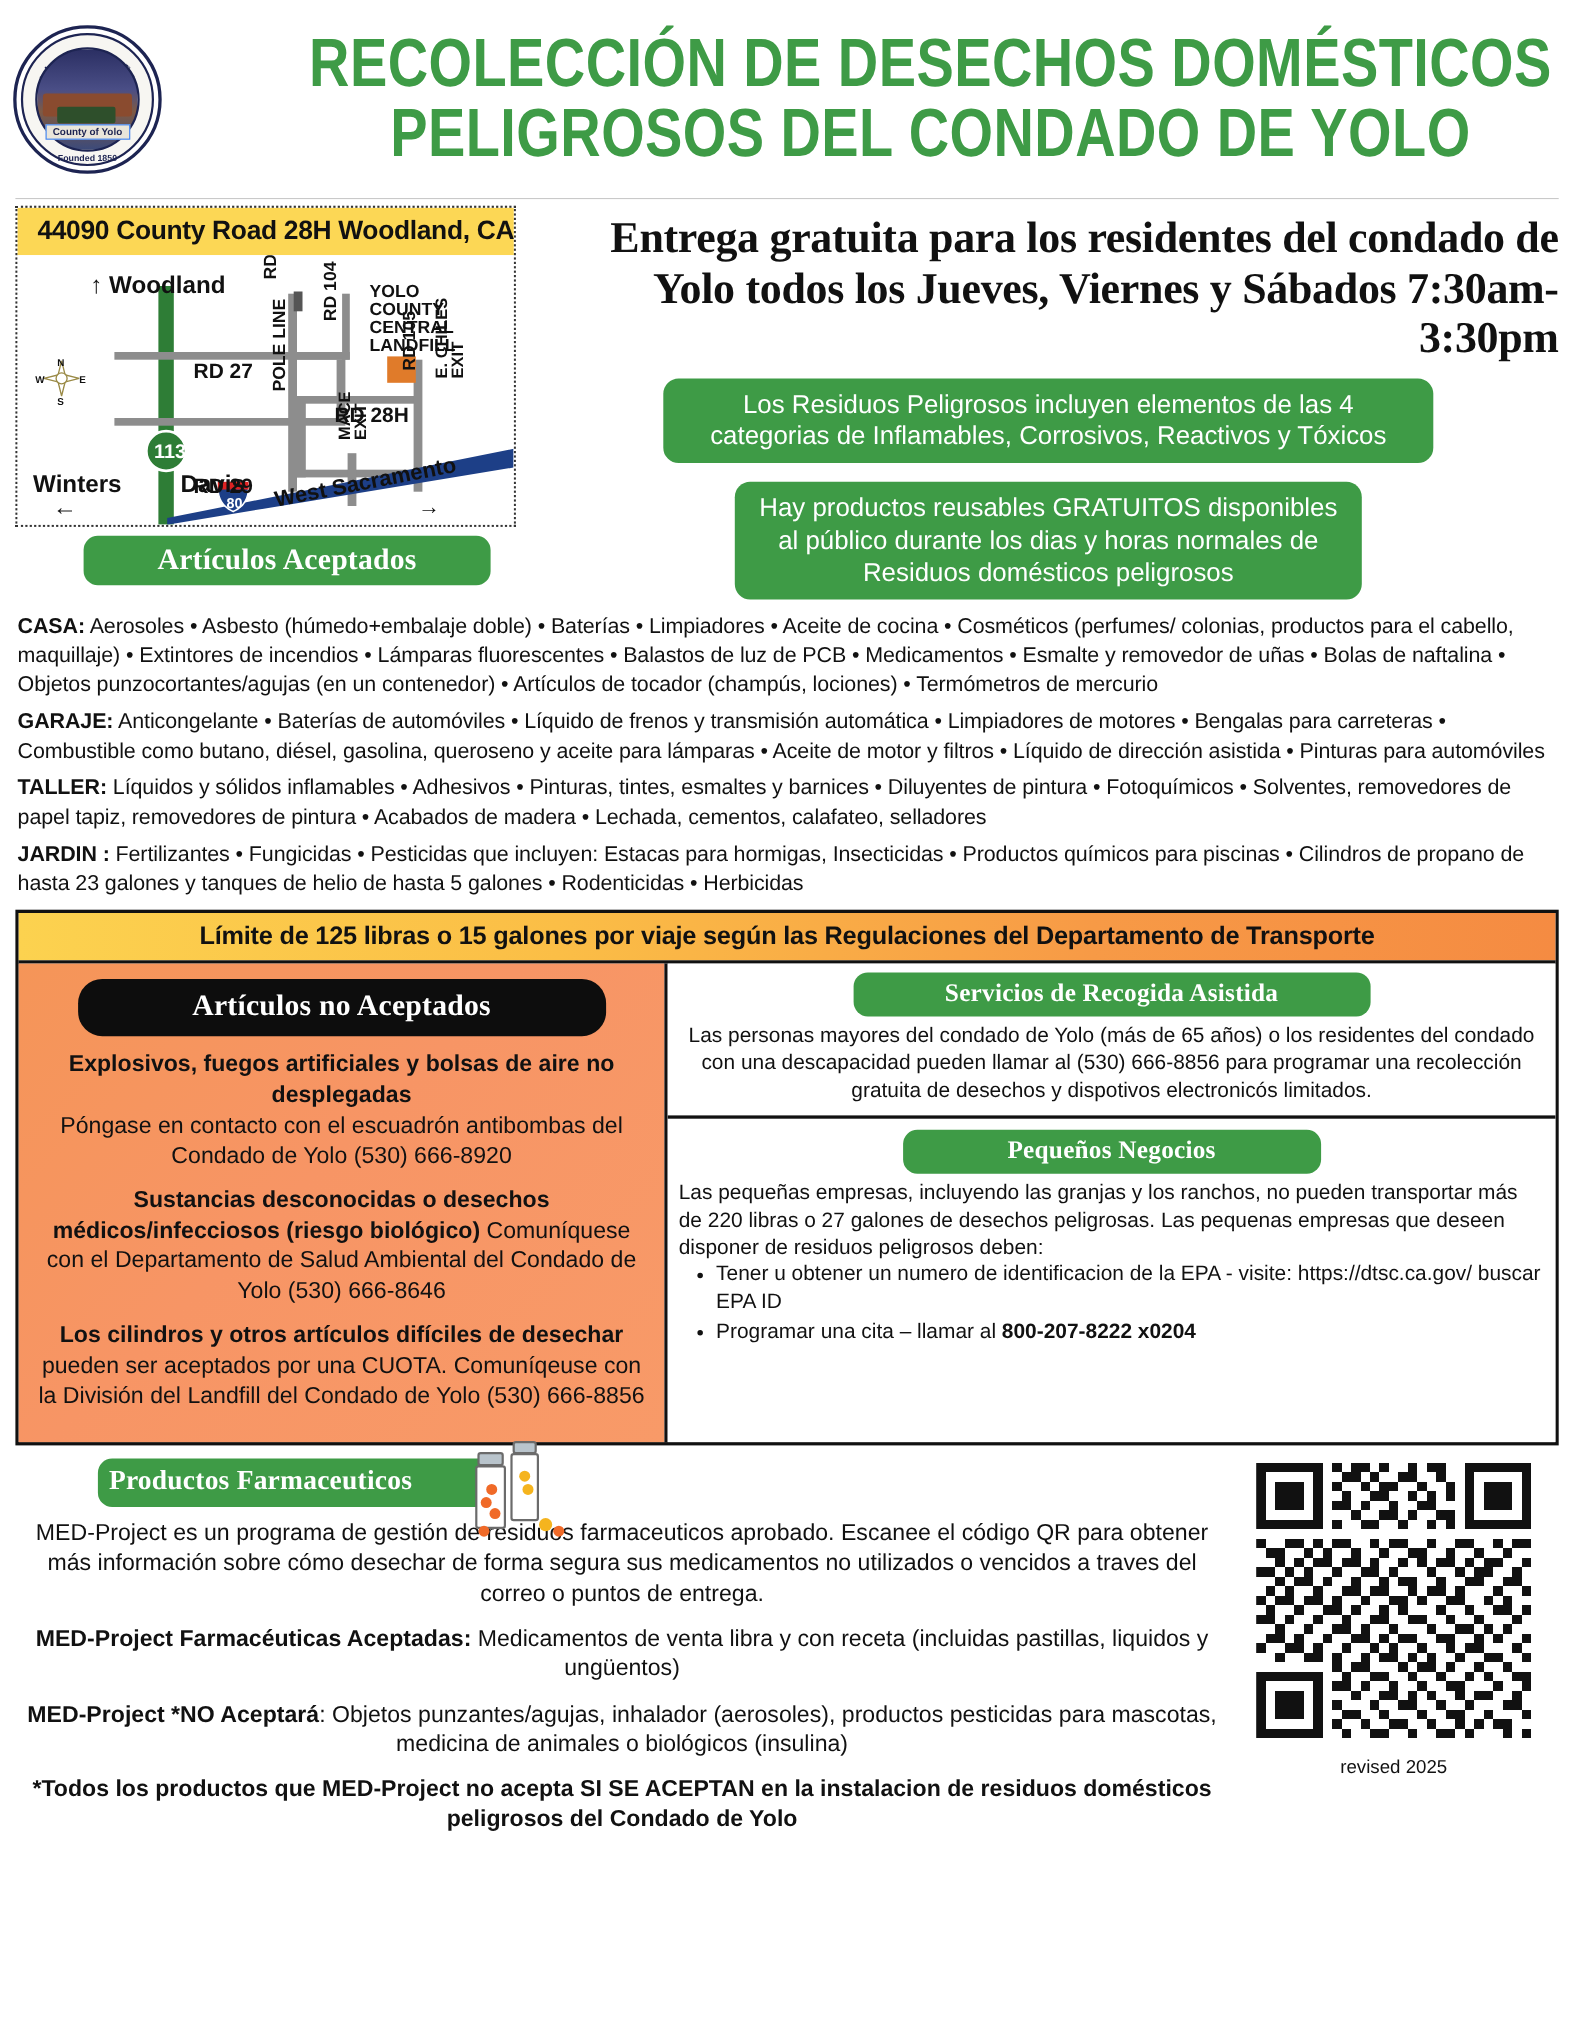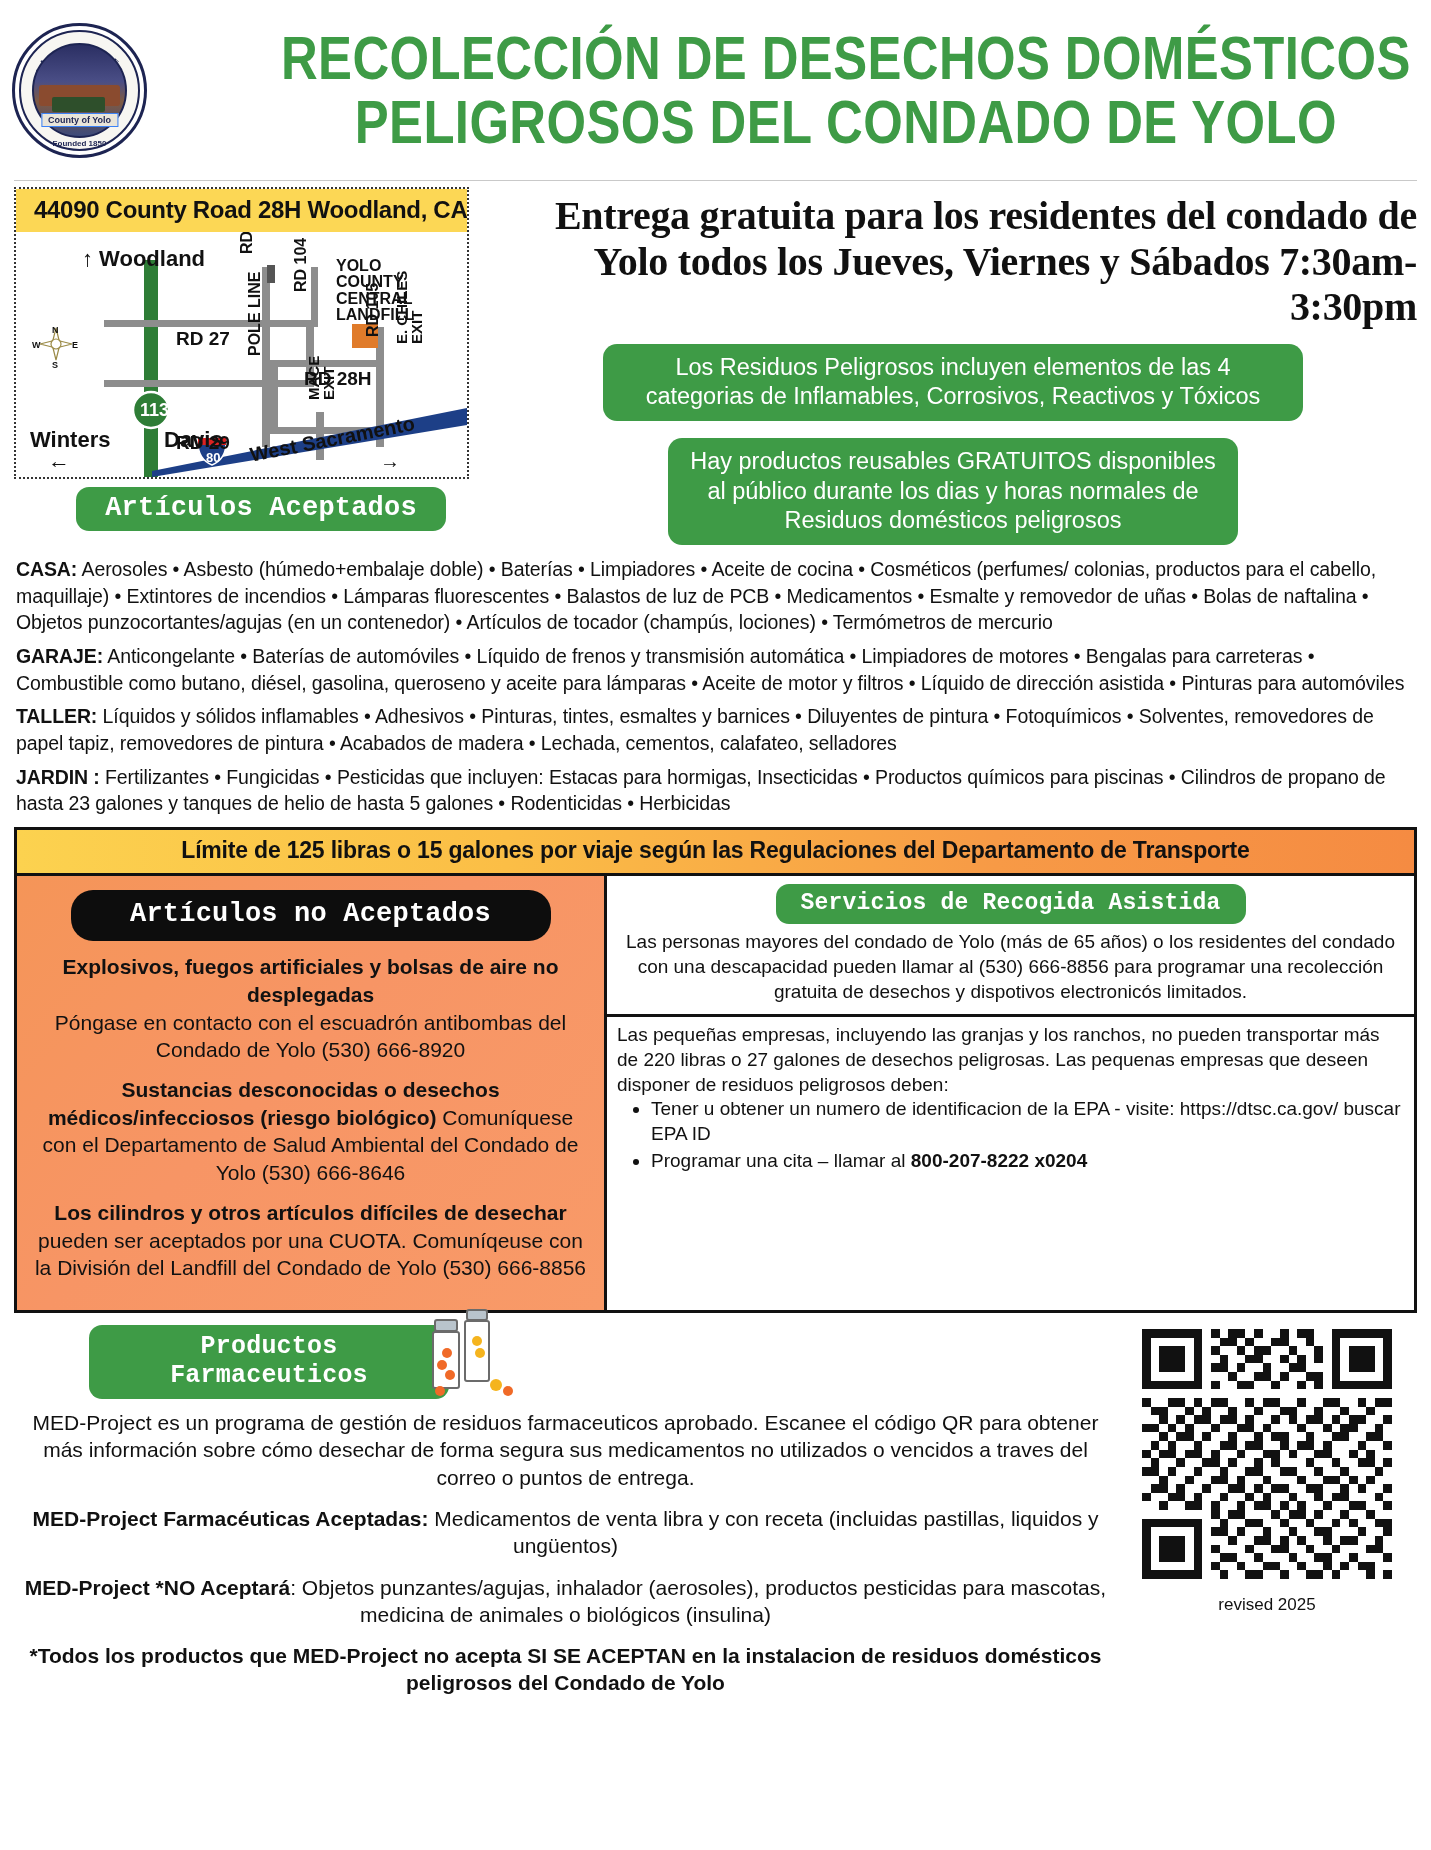--- a/index.html
+++ b/index.html
@@ -80,21 +80,21 @@
     background:#3e9b46; color:#fff; border-radius:14px;
     text-align:center; font-size:23.5px; line-height:1.26;
     padding:9px 18px; margin:14px auto 0 auto;
   }
   .greenbox.b1 { width:700px; }
   .greenbox.b2 { width:570px; margin-top:17px; }
 
   
   .pill {
     background:#3e9b46; color:#fff; border-radius:13px; text-align:center;
-    font-weight:bold; font-family:Liberation Mono, monospace;
+    font-weight:bold; font-family:Liberation Serif, serif;
     letter-spacing:0.2px;
   }
   .pill.accepted { width:370px; font-size:27px; padding:6px 10px 8px; margin:8px 0 0 62px; }
 
   .acc-body { padding:4px 16px 0 16px; }
   .acc-p {
     font-size:19.5px; line-height:1.37;
     font-family:"Liberation Sans Narrow","Liberation Sans",sans-serif;
     letter-spacing:-0.1px; margin:7px 0 0 0;
   }
@@ -301,20 +301,21 @@
 
     <div class="right-col">
       <div class="rc-block">
         <div class="pill green-sm">Servicios de Recogida Asistida</div>
         <p class="rc-p">Las personas mayores del condado de Yolo (más de 65 años) o los residentes del condado con una descapacidad pueden llamar al (530) 666-8856 para programar una recolección gratuita de desechos y dispotivos electronicós limitados.</p>
       </div>
 
       <div class="rc-divider"></div>
 
       <div class="rc-block">
+        <div class="pill green-sm2">Pequeños Negocios</div>
         <p class="rc-p left">Las pequeñas empresas, incluyendo las granjas y los ranchos, no pueden transportar más de 220 libras o 27 galones de desechos peligrosas. Las pequenas empresas que deseen disponer de residuos peligrosos deben:</p>
         <ul class="rc-ul">
           <li>Tener u obtener un numero de identificacion de la EPA - visite: https://dtsc.ca.gov/  buscar EPA ID</li>
           <li><span>Programar una cita – llamar al </span><b>800-207-8222 x0204</b></li>
         </ul>
       </div>
     </div>
   </div>
 </div>
 

